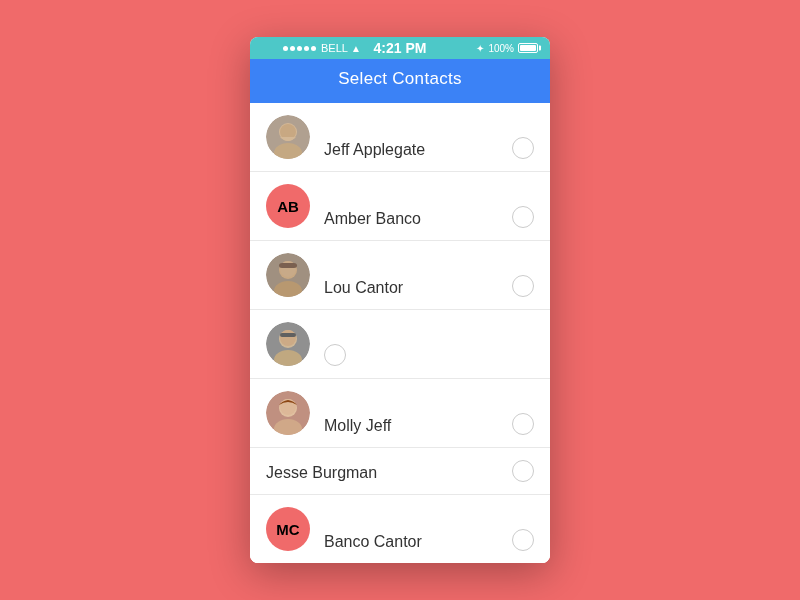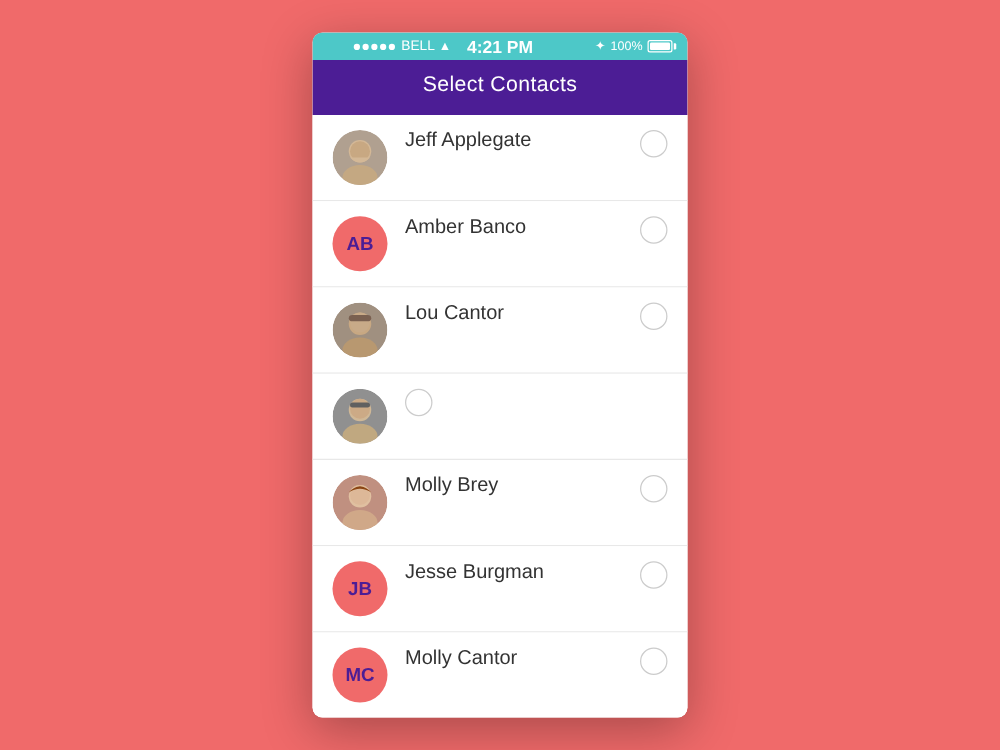--- a/index.html
+++ b/index.html
@@ -95,37 +95,37 @@
       position: absolute;
       left: 1px;
       top: 1px;
       bottom: 1px;
       width: 90%;
       background: white;
       border-radius: 1px;
     }
 
     .nav-bar {
-      background: #4c1d95;
+      background: #3b82f6;
       color: white;
       text-align: center;
       padding: 10px 16px 14px;
       font-size: 17px;
       font-weight: 400;
       letter-spacing: 0.3px;
     }
 
     .contact-list {
       background: white;
       list-style: none;
     }
 
     .contact-item {
       display: flex;
-      align-items: flex-start;
+      align-items: flex-end;
       padding: 12px 16px;
       border-bottom: 1px solid #e8e8e8;
       position: relative;
       background: white;
     }
 
     .contact-item:last-child {
       border-bottom: none;
     }
 
@@ -134,21 +134,21 @@
       height: 44px;
       border-radius: 50%;
       margin-right: 14px;
       flex-shrink: 0;
       overflow: hidden;
       display: flex;
       align-items: center;
       justify-content: center;
       font-size: 15px;
       font-weight: 600;
-      color: #4c1d95;
+      color: #000000;
     }
 
     .avatar-initials-ab {
       background-color: #F06A6A;
     }
 
     .avatar-initials-jb {
       background-color: #F06A6A;
     }
 
@@ -267,34 +267,31 @@
     <li class="contact-item">
       <div class="avatar-svg">
         <svg viewBox="0 0 44 44" xmlns="http://www.w3.org/2000/svg" width="44" height="44">
           <circle cx="22" cy="22" r="22" fill="#c09080"></circle>
           <circle cx="22" cy="17" r="9" fill="#e0c0a0"></circle>
           <ellipse cx="22" cy="38" rx="14" ry="10" fill="#d0a888"></ellipse>
           <circle cx="22" cy="16" r="8" fill="#ddb898"></circle>
           <path d="M13 14 Q22 8 31 14 Q28 10 22 9 Q16 10 13 14Z" fill="#8B4513"></path>
         </svg>
       </div>
-      <span class="contact-name">Molly Brey</span>
-      <div class="radio-circle"></div>
-    </li>
-
-    <li class="contact-item">
-      <div class="avatar avatar-initials-jb">
-        <span>JB</span>
-      </div>
+      <span class="contact-name">Molly Jeff</span>
+      <div class="radio-circle"></div>
+    </li>
+
+    <li class="contact-item">
       <span class="contact-name">Jesse Burgman</span>
       <div class="radio-circle"></div>
     </li>
 
     <li class="contact-item">
       <div class="avatar avatar-initials-mc">
         <span>MC</span>
       </div>
-      <span class="contact-name">Molly Cantor</span>
+      <span class="contact-name">Banco Cantor</span>
       <div class="radio-circle"></div>
     </li>
 
   </ul>
 </div>
 
 </body></html>

